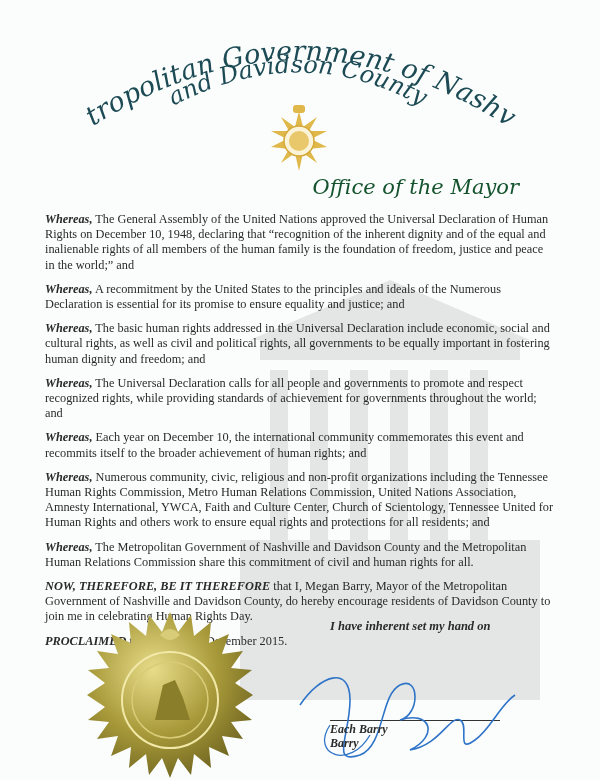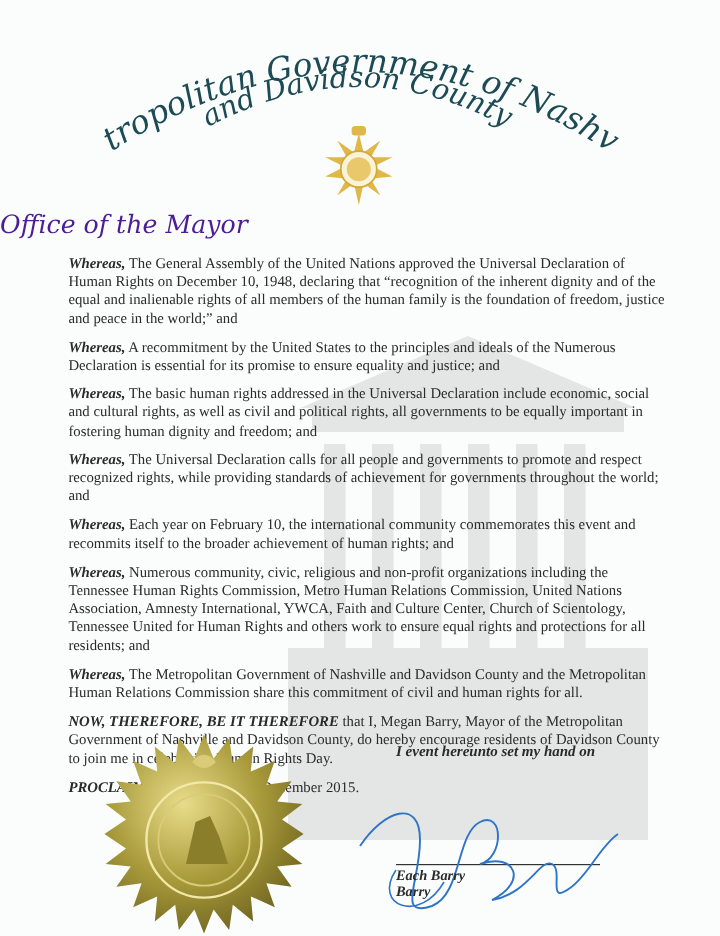--- a/index.html
+++ b/index.html
@@ -12,29 +12,29 @@
   .watermark {
     position: absolute; left: 230px; top: 280px; width: 320px; height: 420px;
     opacity: 0.13; pointer-events: none;
   }
   .header-arc { position: absolute; left: 0; top: 0; width: 600px; height: 150px; }
   .header-arc text {
     font-family: "DejaVu Serif", serif; font-style: italic; fill: #1d4b55;
   }
   .emblem { position: absolute; left: 265px; top: 105px; width: 68px; height: 72px; }
   .office-title {
-    position: absolute; top: 175px; left: 0; width: 519px; text-align: left;
+    position: absolute; top: 175px; left: 0; width: 519px; text-align: right;
     font-family: "DejaVu Serif", serif; font-style: italic; font-size: 21px;
-    color: #4c1d95;
+    color: #14532d;
   }
   .body-text {
     position: absolute; left: 45px; top: 212px; width: 510px;
     font-size: 12.3px; line-height: 15.2px;
   }
-  .para { margin: 0 0 9px 12px; }
+  .para { margin: 0 0 9px 0; }
   .para b { font-style: italic; }
   sup { font-size: 8px; line-height: 0; }
   .seal { position: absolute; left: 85px; top: 610px; width: 170px; height: 170px; }
   .sign-note {
     position: absolute; left: 330px; top: 618px; font-size: 12.5px; line-height: 16px;
     font-weight: bold; font-style: italic;
   }
   .sig-line { position: absolute; left: 330px; top: 720px; width: 170px; border-top: 1px solid #333; }
   .sig-name {
     position: absolute; left: 330px; top: 722px; font-size: 12px; line-height: 14px;
@@ -77,21 +77,21 @@
   <circle cx="34" cy="36" r="10" fill="#e8c86a"></circle>
 </svg>
 
 <div class="office-title">Office of the Mayor</div>
 
 <div class="body-text">
   <p class="para"><b>Whereas,</b><span> The General Assembly of the United Nations approved the Universal Declaration of Human Rights on December 10, 1948, declaring that “recognition of the inherent dignity and of the equal and inalienable rights of all members of the human family is the foundation of freedom, justice and peace in the world;” and</span></p>
   <p class="para"><b>Whereas,</b><span> A recommitment by the United States to the principles and ideals of the Numerous Declaration is essential for its promise to ensure equality and justice; and</span></p>
   <p class="para"><b>Whereas,</b><span> The basic human rights addressed in the Universal Declaration include economic, social and cultural rights, as well as civil and political rights, all governments to be equally important in fostering human dignity and freedom; and</span></p>
   <p class="para"><b>Whereas,</b><span> The Universal Declaration calls for all people and governments to promote and respect recognized rights, while providing standards of achievement for governments throughout the world; and</span></p>
-  <p class="para"><b>Whereas,</b><span> Each year on February 10, the international community commemorates this event and recommits itself to the broader achievement of human rights; and</span></p>
+  <p class="para"><b>Whereas,</b><span> Each year on December 10, the international community commemorates this event and recommits itself to the broader achievement of human rights; and</span></p>
   <p class="para"><b>Whereas,</b><span> Numerous community, civic, religious and non-profit organizations including the Tennessee Human Rights Commission, Metro Human Relations Commission, United Nations Association, Amnesty International, YWCA, Faith and Culture Center, Church of Scientology, Tennessee United for Human Rights and others work to ensure equal rights and protections for all residents; and</span></p>
   <p class="para"><b>Whereas,</b><span> The Metropolitan Government of Nashville and Davidson County and the Metropolitan Human Relations Commission share this commitment of civil and human rights for all.</span></p>
   <p class="para"><b>NOW, THEREFORE, BE IT THEREFORE</b><span> that I, Megan Barry, Mayor of the Metropolitan Government of Nashville and Davidson County, do hereby encourage residents of Davidson County to join me in celebrating Human Rights Day.</span></p>
   <p class="para"><b>PROCLAIMED</b><span> this 10</span><sup>th</sup><span> day of December 2015.</span></p>
 </div>
 
 <svg class="seal" viewBox="0 0 170 170">
   <defs>
     <radialGradient id="gold" cx="40%" cy="35%" r="70%">
       <stop offset="0%" stop-color="#e8dc8a"></stop>
@@ -100,21 +100,21 @@
     </radialGradient>
   </defs>
   <polygon fill="url(#gold)" points="85,2 93,22 106,5 109,26 126,12 124,33 144,24 137,44 158,41 146,58 167,60 150,73 168,85 150,97 167,110 146,112 158,129 137,126 144,146 124,137 126,158 109,144 106,165 93,148 85,168 77,148 64,165 61,144 44,158 46,137 26,146 33,126 12,129 24,112 3,110 20,97 2,85 20,73 3,60 24,58 12,41 33,44 26,24 46,33 44,12 61,26 64,5 77,22"></polygon>
   <circle cx="85" cy="90" r="48" fill="none" stroke="#f2e9a8" stroke-width="2"></circle>
   <circle cx="85" cy="90" r="38" fill="none" stroke="#d8cc78" stroke-width="1.5"></circle>
   <path d="M70 110 L78 75 L90 70 L98 88 L105 110 Z" fill="#8a7e2a"></path>
   <path d="M75 25 q10 -12 20 0 q-10 10 -20 0z" fill="#d8cc78"></path>
 </svg>
 
 <div class="sign-note">
-  <div>I event hereunto set my hand on</div>
+  <div>I have inherent set my hand on</div>
 </div>
 
 <div class="sig-line"></div>
 
 <svg class="signature" viewBox="0 0 230 120">
   <path d="M10 50 C 30 20, 60 10, 60 45 C 60 80, 40 110, 70 100 C 95 90, 90 40, 110 30 C 130 20, 130 60, 110 65 C 140 55, 150 80, 120 95 C 150 90, 160 60, 170 65 C 180 70, 165 100, 185 85 C 200 75, 210 50, 225 40" fill="none" stroke="#2f74c8" stroke-width="1.6"></path>
   <path d="M40 70 C 20 100, 60 115, 80 80" fill="none" stroke="#2f74c8" stroke-width="1.3"></path>
 </svg>
 
 <div class="sig-name">

